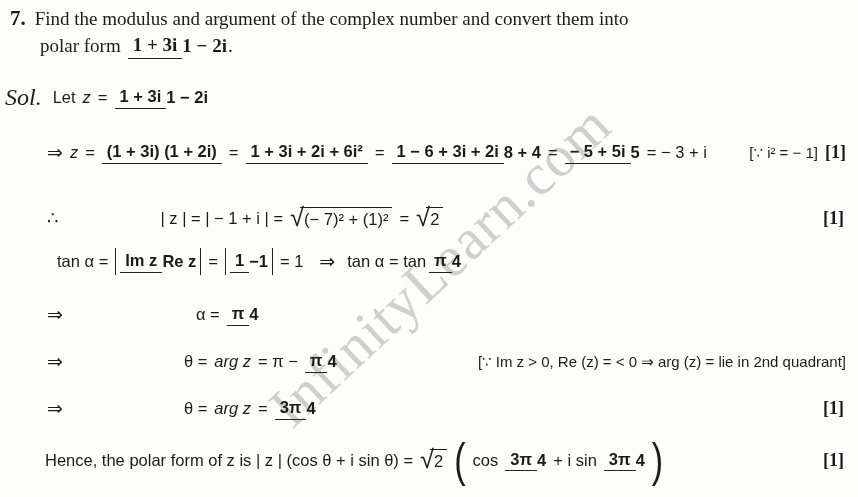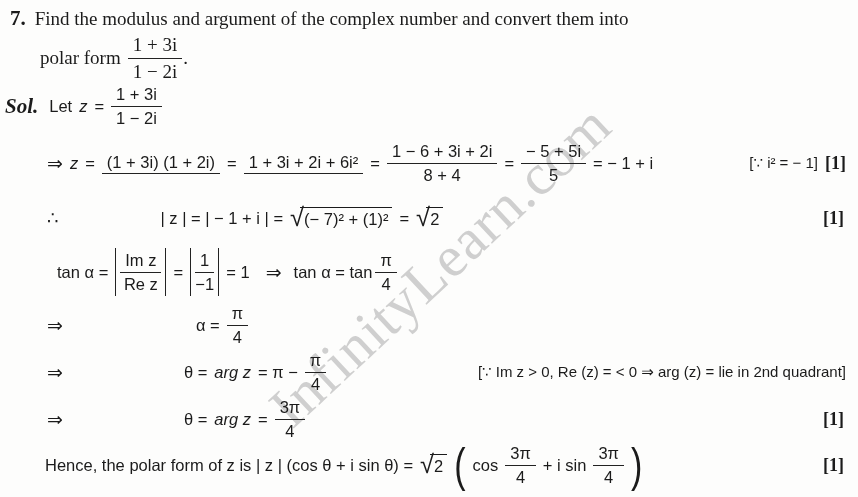--- a/index.html
+++ b/index.html
@@ -14,27 +14,27 @@
   .row {
     position: absolute; left: 0; right: 0;
     display: flex; align-items: center;
     font-size: 17px;
     z-index: 1;
   }
   .row > * + * { margin-left: 7px; }
   .math { font-size: 16.5px; }
   .serif { font-family: "Liberation Serif", serif; font-size: 19px; }
   .qnum { font-weight: bold; font-size: 21px; }
-  .sol  { font-family: "Liberation Serif", serif; font-weight: bold; font-style: italic; font-size: 21px; }
+  .sol  { font-family: "Liberation Serif", serif; font-weight: normal; font-style: italic; font-size: 24px; }
   .it   { font-style: italic; }
   .arrow { font-size: 19px; }
   .mark { font-family: "Liberation Serif", serif; font-weight: 700; font-size: 18px; }
   .note { font-size: 15px; white-space: nowrap; }
 
-  .frac { display: inline-flex; flex-direction: column; text-align: center; line-height: 1.25; }
+  .frac { display: inline-flex; flex-direction: row; text-align: center; line-height: 1.25; font-weight: bold; }
   .fnum { border-bottom: 1.6px solid #222; padding: 0 5px 1px 5px; white-space: nowrap; }
   .fden { padding-top: 1px; white-space: nowrap; text-align: center; }
 
   .bars { display: inline-flex; align-items: center;
           border-left: 1.7px solid #222; border-right: 1.7px solid #222;
           padding: 2px 4px; }
 
   .sqrt { display: inline-flex; align-items: flex-start; white-space: nowrap; }
   .rad  { font-size: 1.55em; line-height: 0.85; margin-right: -4px; }
   .sqrt-body { border-top: 1.7px solid #1b1b1b; padding: 2px 4px 0 4px; }
@@ -98,21 +98,21 @@
     <span>=</span>
     <span class="frac">
       <span class="fnum">1 − 6 + 3i + 2i</span>
       <span class="fden">8 + 4</span>
     </span>
     <span>=</span>
     <span class="frac">
       <span class="fnum">− 5 + 5i</span>
       <span class="fden">5</span>
     </span>
-    <span>= − 1 + i</span>
+    <span>= − 3 + i</span>
     <span class="note" style="margin-left:auto">[∵ i² = − 1]</span>
     <span class="mark" style="margin-right:12px">[1]</span>
   </div>
 
   <div class="row math" style="top:207px">
     <span style="margin-left:47px;font-size:18px">∴</span>
     <span style="margin-left:102px">| z | = | − 1 + i |  =</span>
     <span class="sqrt">
       <span class="rad">√</span>
       <span class="sqrt-body">(− 7)² + (1)²</span>

